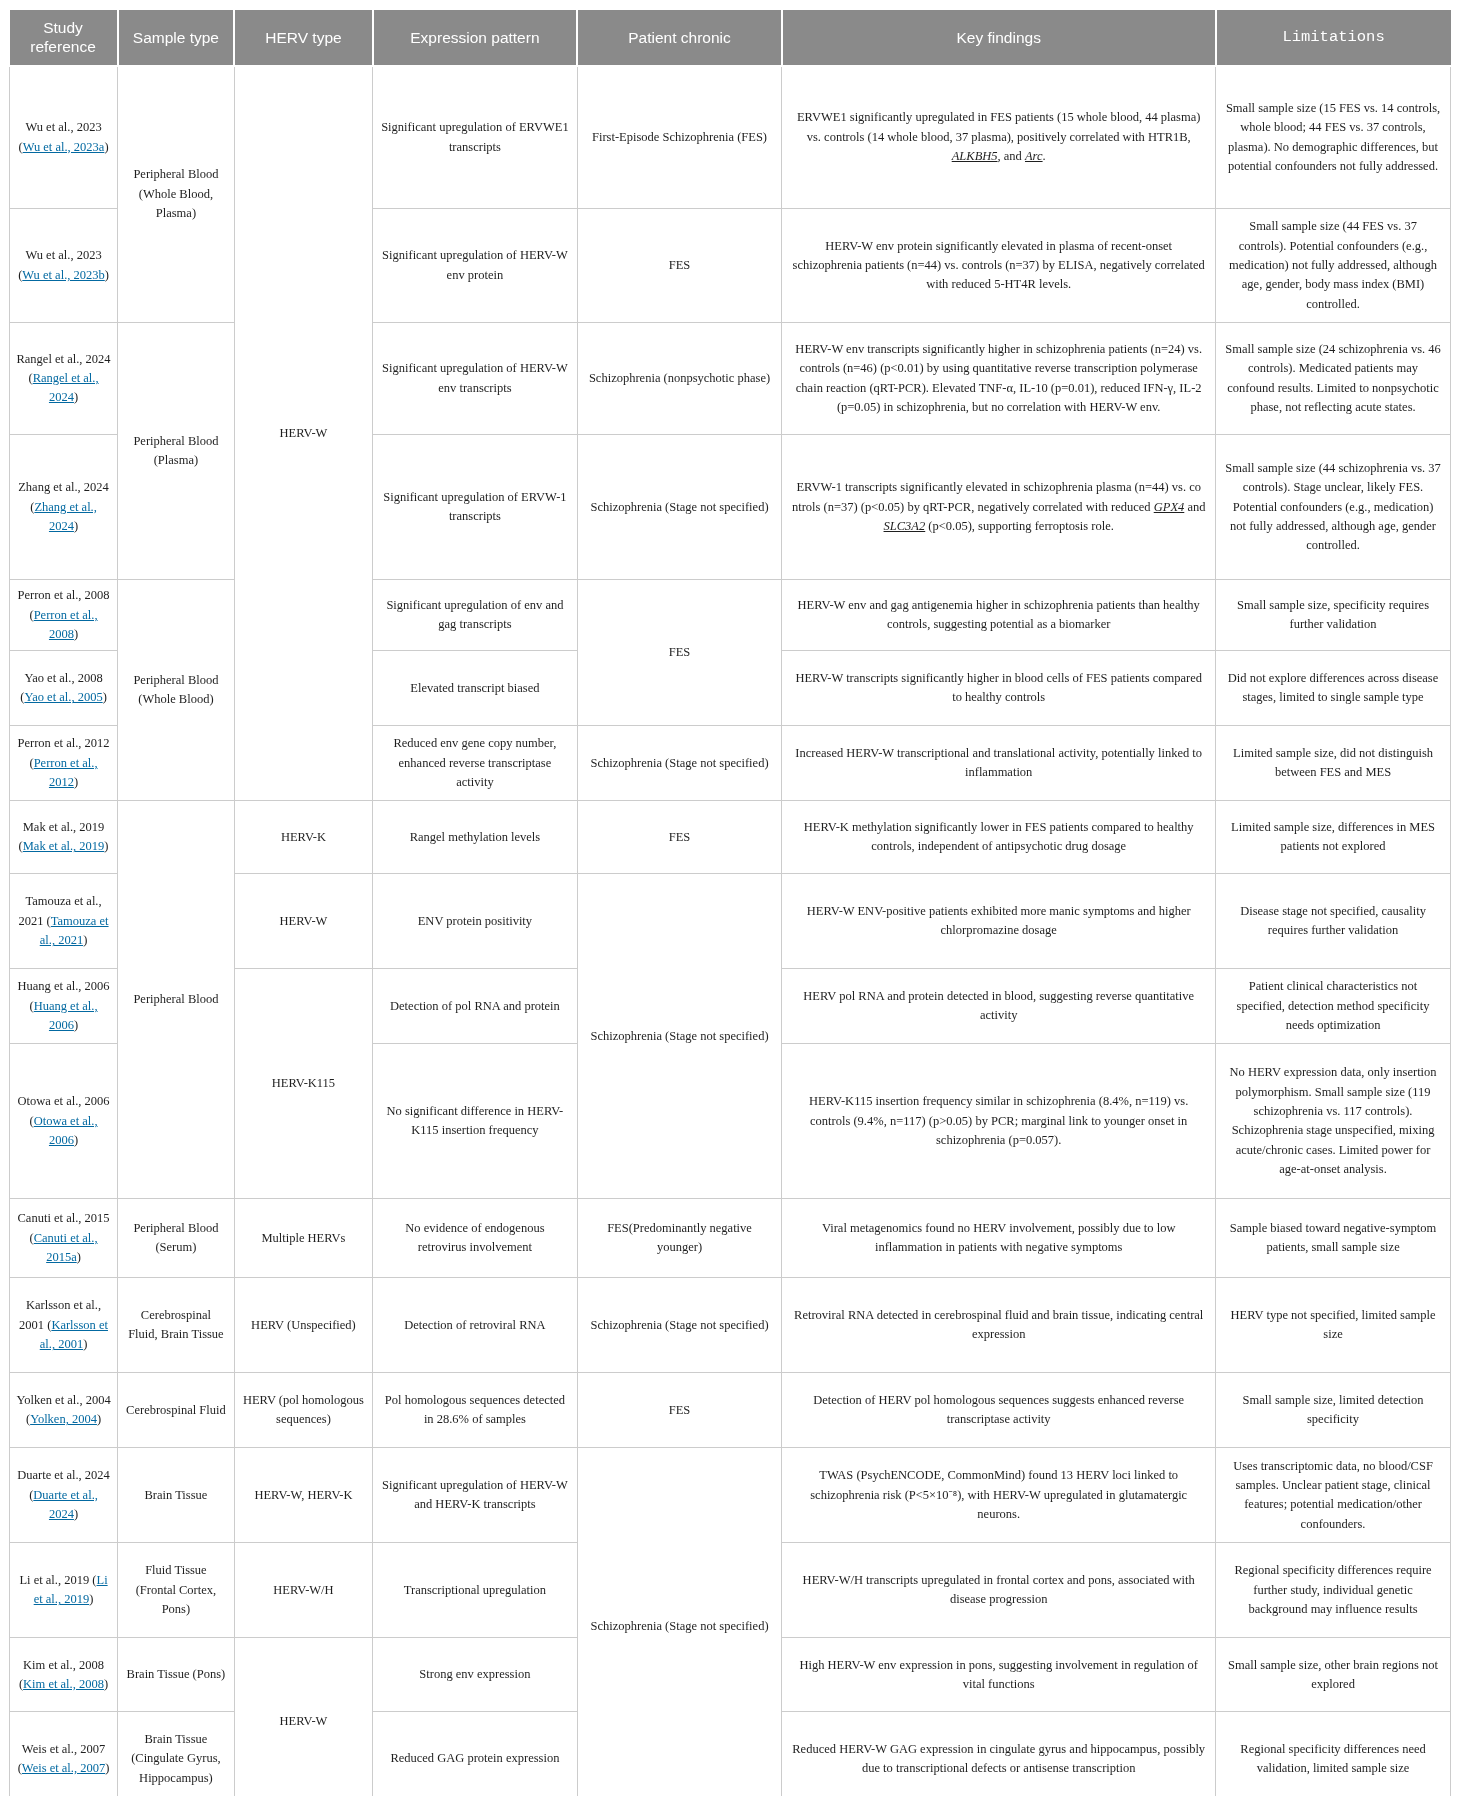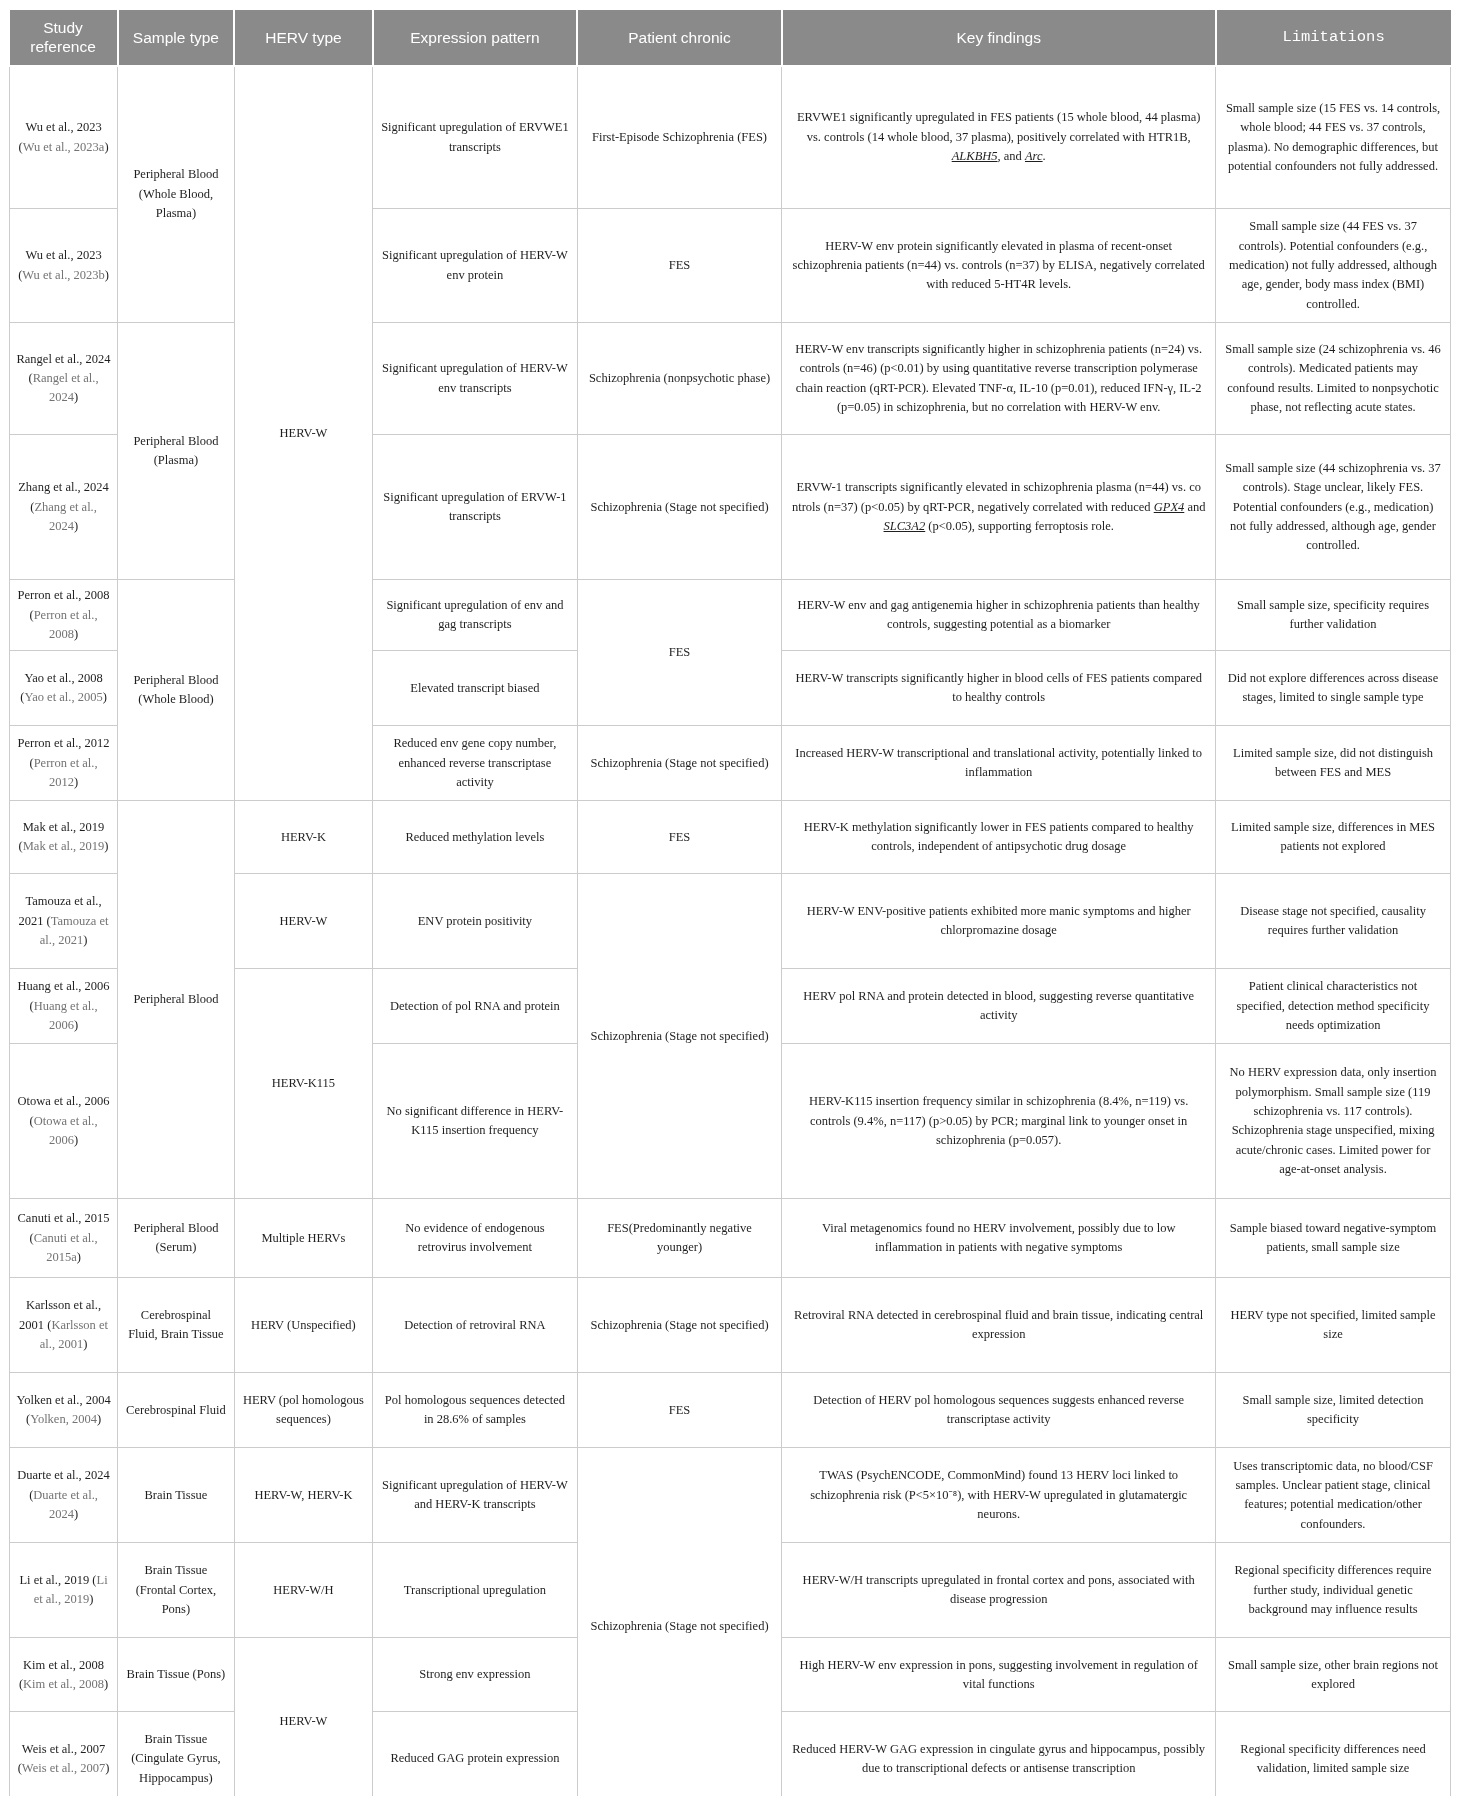--- a/index.html
+++ b/index.html
@@ -18,21 +18,21 @@
   }
   thead th:first-child { border-left:none; }
   thead th:last-child { border-right:none;font-family:Liberation Mono, monospace; }
   tbody td {
     border:1px solid #cccccc; background:#ffffff;
     font-size:12.5px; line-height:1.55;
     padding:6px 8px; text-align:center; vertical-align:middle;
     word-wrap:break-word;
   }
   td.c-ref { padding:6px 5px; }
-  .cite { color:#737373; cursor:pointer; }
+  .cite { color:#0369a1; cursor:pointer;text-decoration:underline; }
   i { font-style:italic;text-decoration:underline; }
   
   tbody tr:nth-child(1){height:143px} tbody tr:nth-child(2){height:114px}
   tbody tr:nth-child(3){height:112px} tbody tr:nth-child(4){height:145px}
   tbody tr:nth-child(5){height:67px}  tbody tr:nth-child(6){height:75px}
   tbody tr:nth-child(7){height:75px}  tbody tr:nth-child(8){height:73px}
   tbody tr:nth-child(9){height:95px}  tbody tr:nth-child(10){height:75px}
   tbody tr:nth-child(11){height:155px} tbody tr:nth-child(12){height:79px}
   tbody tr:nth-child(13){height:95px} tbody tr:nth-child(14){height:75px}
   tbody tr:nth-child(15){height:95px} tbody tr:nth-child(16){height:95px}
@@ -113,21 +113,21 @@
           <td class="c-ref">Perron et al., 2012 (<span class="cite">Perron et al., 2012</span>)</td>
           <td>Reduced env gene copy number, enhanced reverse transcriptase activity</td>
           <td>Schizophrenia (Stage not specified)</td>
           <td>Increased HERV-W transcriptional and translational activity, potentially linked to inflammation</td>
           <td>Limited sample size, did not distinguish between FES and MES</td>
         </tr>
         <tr>
           <td class="c-ref">Mak et al., 2019 (<span class="cite">Mak et al., 2019</span>)</td>
           <td rowspan="4">Peripheral Blood</td>
           <td>HERV-K</td>
-          <td>Reduced methylation levels</td>
+          <td>Rangel methylation levels</td>
           <td>FES</td>
           <td>HERV-K methylation significantly lower in FES patients compared to healthy controls, independent of antipsychotic drug dosage</td>
           <td>Limited sample size, differences in MES patients not explored</td>
         </tr>
         <tr>
           <td class="c-ref">Tamouza et al., 2021 (<span class="cite">Tamouza et al., 2021</span>)</td>
           <td>HERV-W</td>
           <td>ENV protein positivity</td>
           <td rowspan="3">Schizophrenia (Stage not specified)</td>
           <td>HERV-W ENV-positive patients exhibited more manic symptoms and higher chlorpromazine dosage</td>
@@ -177,21 +177,21 @@
           <td class="c-ref">Duarte et al., 2024 (<span class="cite">Duarte et al., 2024</span>)</td>
           <td>Brain Tissue</td>
           <td>HERV-W, HERV-K</td>
           <td>Significant upregulation of HERV-W and HERV-K transcripts</td>
           <td rowspan="4">Schizophrenia (Stage not specified)</td>
           <td>TWAS (PsychENCODE, CommonMind) found 13 HERV loci linked to schizophrenia risk (P&lt;5×10⁻⁸), with HERV-W upregulated in glutamatergic neurons.</td>
           <td>Uses transcriptomic data, no blood/CSF samples. Unclear patient stage, clinical features; potential medication/other confounders.</td>
         </tr>
         <tr>
           <td class="c-ref">Li et al., 2019 (<span class="cite">Li et al., 2019</span>)</td>
-          <td>Brain Tissue (Frontal Cortex, Pons)</td>
+          <td>Fluid Tissue (Frontal Cortex, Pons)</td>
           <td>HERV-W/H</td>
           <td>Transcriptional upregulation</td>
           <td>HERV-W/H transcripts upregulated in frontal cortex and pons, associated with disease progression</td>
           <td>Regional specificity differences require further study, individual genetic background may influence results</td>
         </tr>
         <tr>
           <td class="c-ref">Kim et al., 2008 (<span class="cite">Kim et al., 2008</span>)</td>
           <td>Brain Tissue (Pons)</td>
           <td rowspan="2">HERV-W</td>
           <td>Strong env expression</td>

